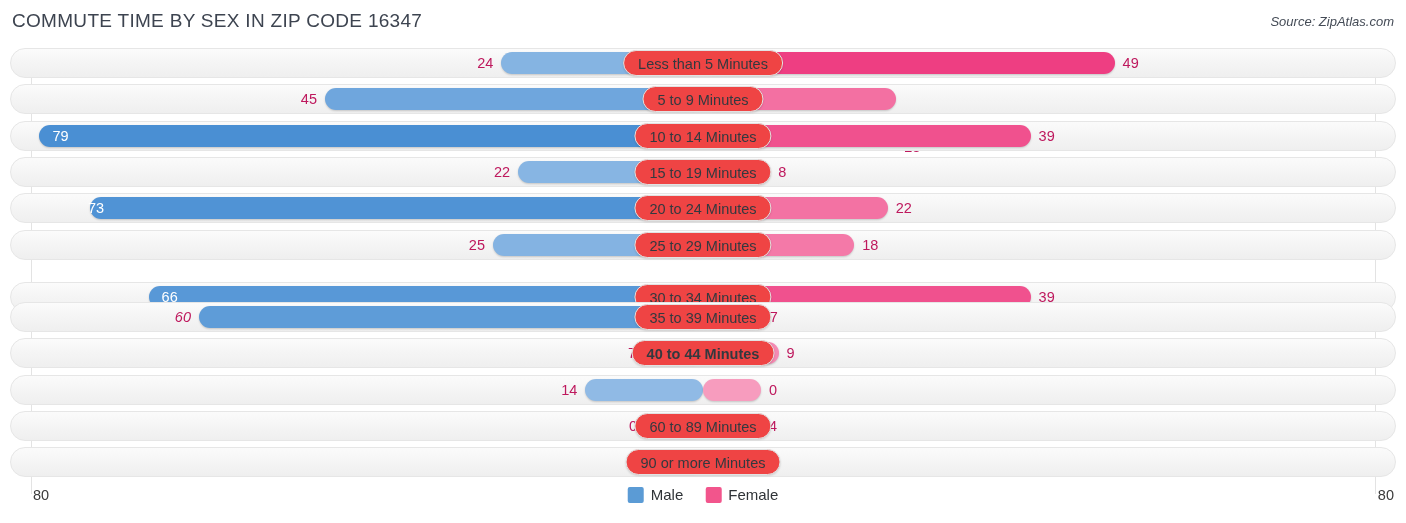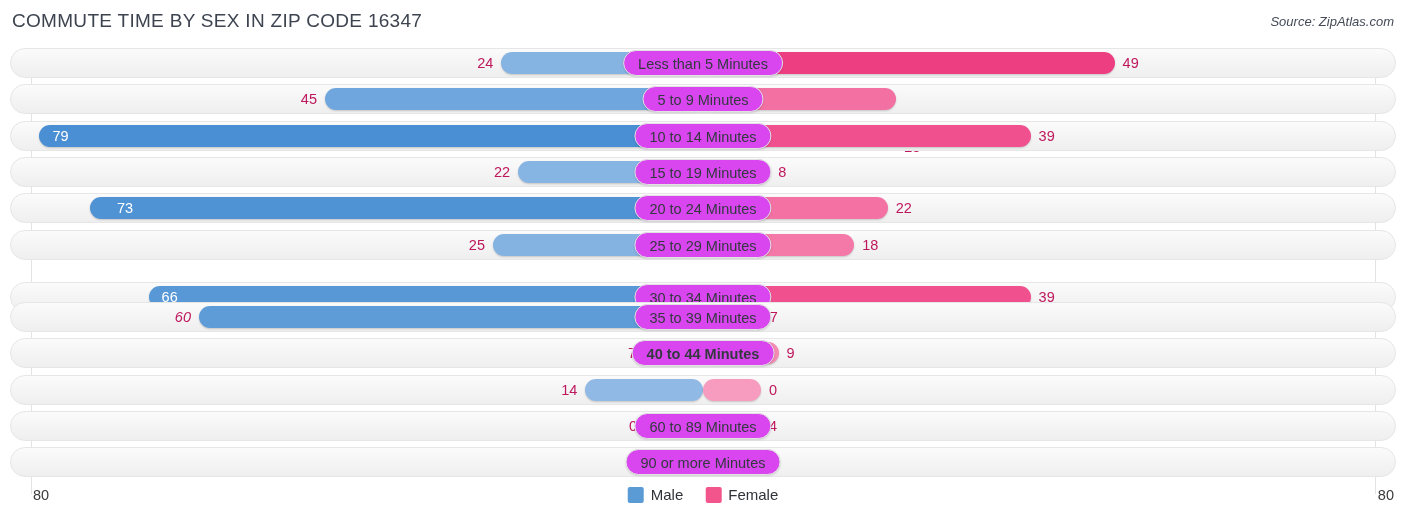--- a/index.html
+++ b/index.html
@@ -57,21 +57,21 @@
   .val{
     position:absolute;top:4px;height:22px;line-height:22px;
     font-size:14.5px;white-space:nowrap;
   }
   .val-out{color:#be185d;}
   .val-in{color:#ffffff;}
 
   
   .cat{
     position:absolute;top:2px;height:26px;line-height:26px;
-    background:#d946ef;
+    background:#ef4444;
     border:1px solid #e2e2e2;
     border-radius:13px;
     font-size:14.5px;color:#33393f;
     text-align:center;
     white-space:nowrap;
     padding:0 14px;
     box-sizing:border-box;
     box-shadow:0 1px 2px rgba(0,0,0,.13);
     transform:translateX(-50%);
   }
@@ -131,21 +131,21 @@
         <div class="track"></div>
         <div class="bar bar-male" style="left: 508.2px; width: 184.8px; background: rgb(135, 181, 227);"></div>
         <div class="val val-out" style="left: 0px; width: 500.2px; text-align: right;">22</div>
         <div class="bar bar-female" style="left: 693px; width: 67.2px; background: rgb(246, 140, 180);"></div>
         <div class="val val-out" style="left: 768.2px;">8</div>
         <div class="cat" style="left: 693px;">15 to 19 Minutes</div>
       </div>
       <div class="row" style="top: 145.2px;">
         <div class="track"></div>
         <div class="bar bar-male" style="left: 79.8px; width: 613.2px; background: rgb(80, 147, 213);"></div>
-        <div class="val val-in" style="left: 107px;">73</div>
+        <div class="val val-in" style="left: 78px;">73</div>
         <div class="bar bar-female" style="left: 693px; width: 184.8px; background: rgb(243, 114, 163);"></div>
         <div class="val val-out" style="left: 885.8px;">22</div>
         <div class="cat" style="left: 693px;">20 to 24 Minutes</div>
       </div>
       <div class="row" style="top: 181.5px;">
         <div class="track"></div>
         <div class="bar bar-male" style="left: 483px; width: 210px; background: rgb(132, 179, 226);"></div>
         <div class="val val-out" style="left: 0px; width: 475px; text-align: right;">25</div>
         <div class="bar bar-female" style="left: 693px; width: 151.2px; background: rgb(244, 121, 168);"></div>
         <div class="val val-out" style="left: 852.2px;">18</div>

